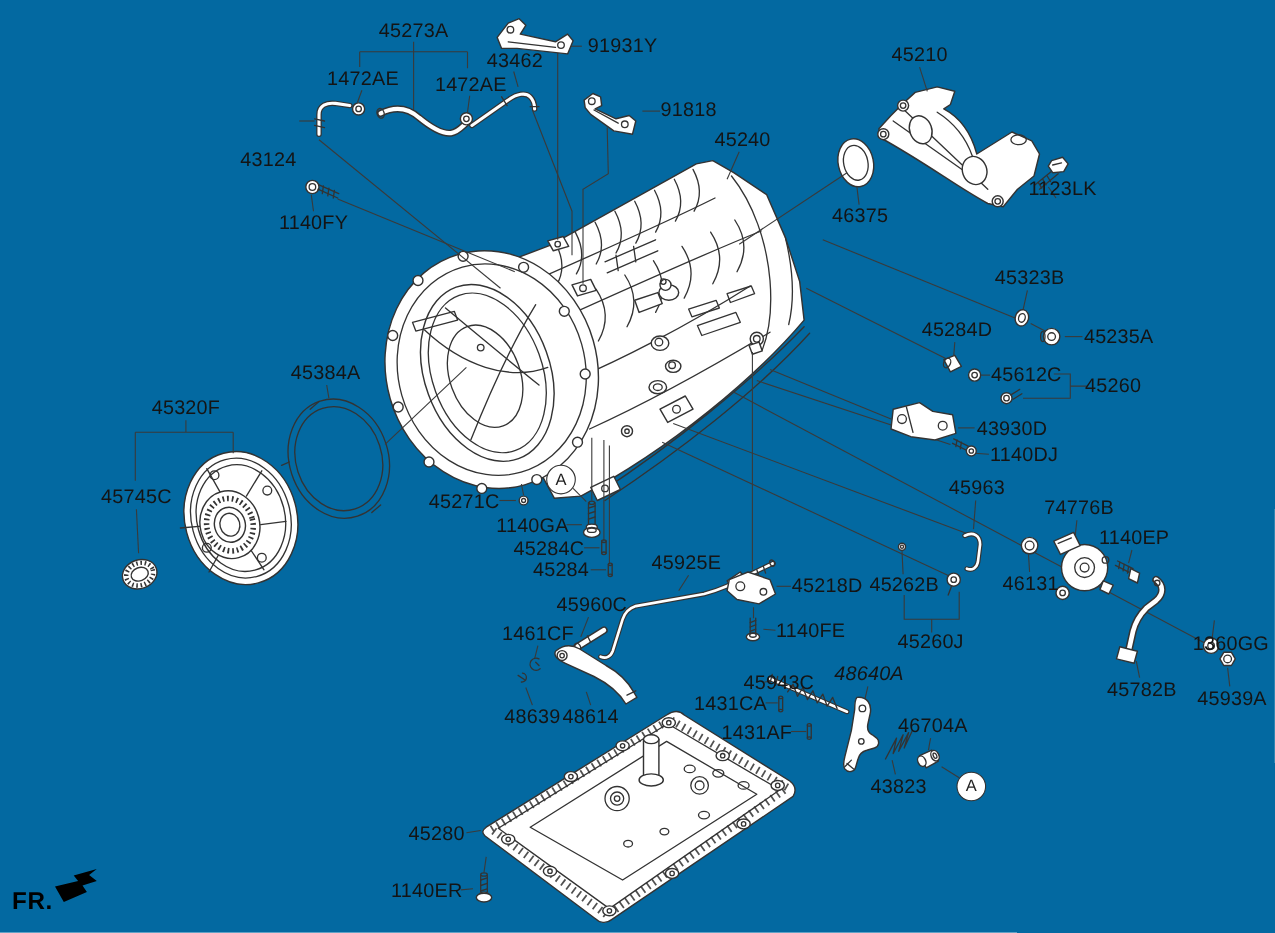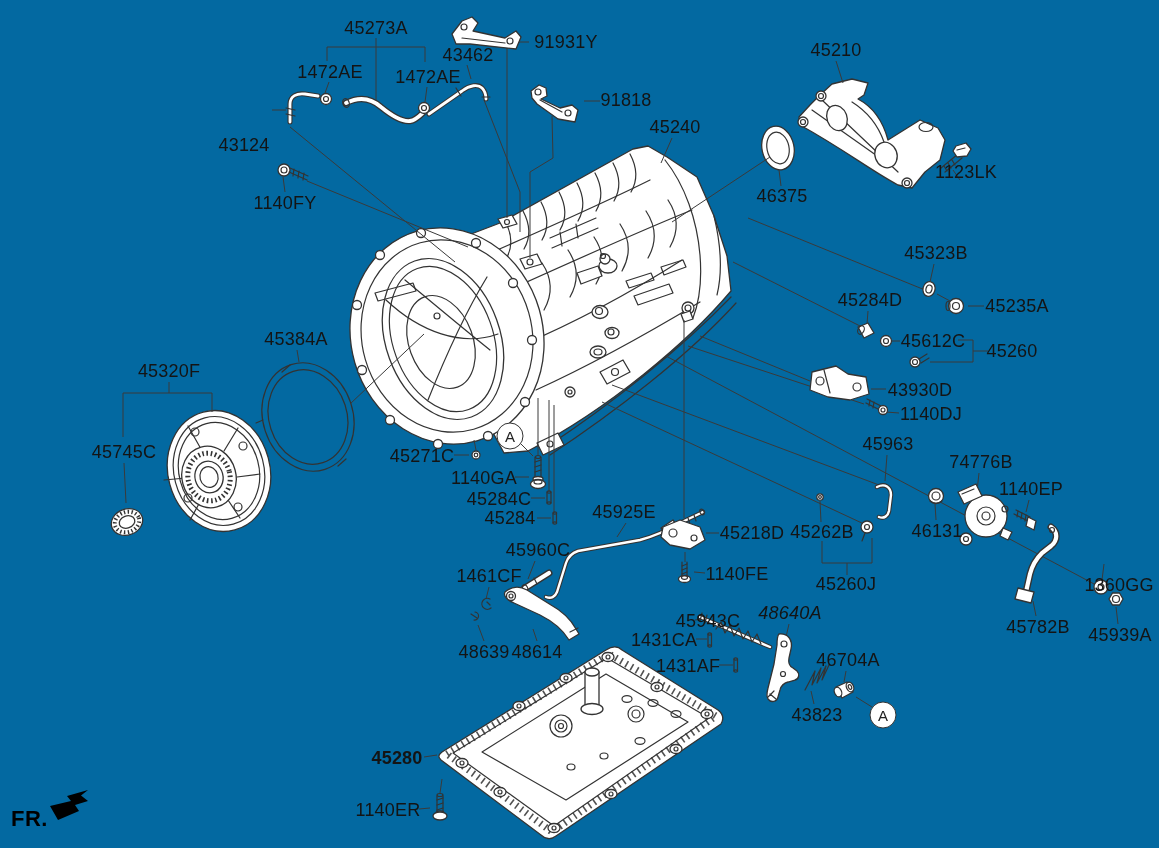--- a/index.html
+++ b/index.html
@@ -576,21 +576,21 @@
       <div class="part-label" style="left: 790px; top: 613px; font-style: italic;">48640A</div>
       <div class="part-label" style="left: 663px; top: 621px; margin-left: 45px;">45943C</div>
       <div class="part-label" style="left: 1038px; top: 627px;">45782B</div>
       <div class="part-label" style="left: 1120px; top: 635px;">45939A</div>
       <div class="part-label" style="left: 664px; top: 640px;">1431CA</div>
       <div class="part-label" style="left: 484px; top: 652px;">48639</div>
       <div class="part-label" style="left: 537px; top: 652px;">48614</div>
       <div class="part-label" style="left: 848px; top: 660px;">46704A</div>
       <div class="part-label" style="left: 688px; top: 666px;">1431AF</div>
       <div class="part-label" style="left: 817px; top: 715px;">43823</div>
-      <div class="part-label" style="left: 397px; top: 758px; font-weight: bold;">45280</div>
+      <div class="part-label" style="left: 397px; top: 758px;">45280</div>
       <div class="part-label" style="left: 388px; top: 810px;">1140ER</div>
       <div class="detail-marker" style="left: 510px; top: 436px;">A</div>
       <div class="detail-marker" style="left: 883px; top: 715px;">A</div>
     </div>
 
 <div id="fr-indicator">
   <span id="fr-text">FR.</span>
 </div>
 <svg id="fr-arrow" width="46" height="34" viewBox="0 0 46 34">
   <polygon points="44,0 23,6 27,11 6,16 14,30 35,21 31,15 44,11 37,5.5" fill="#000"></polygon>

